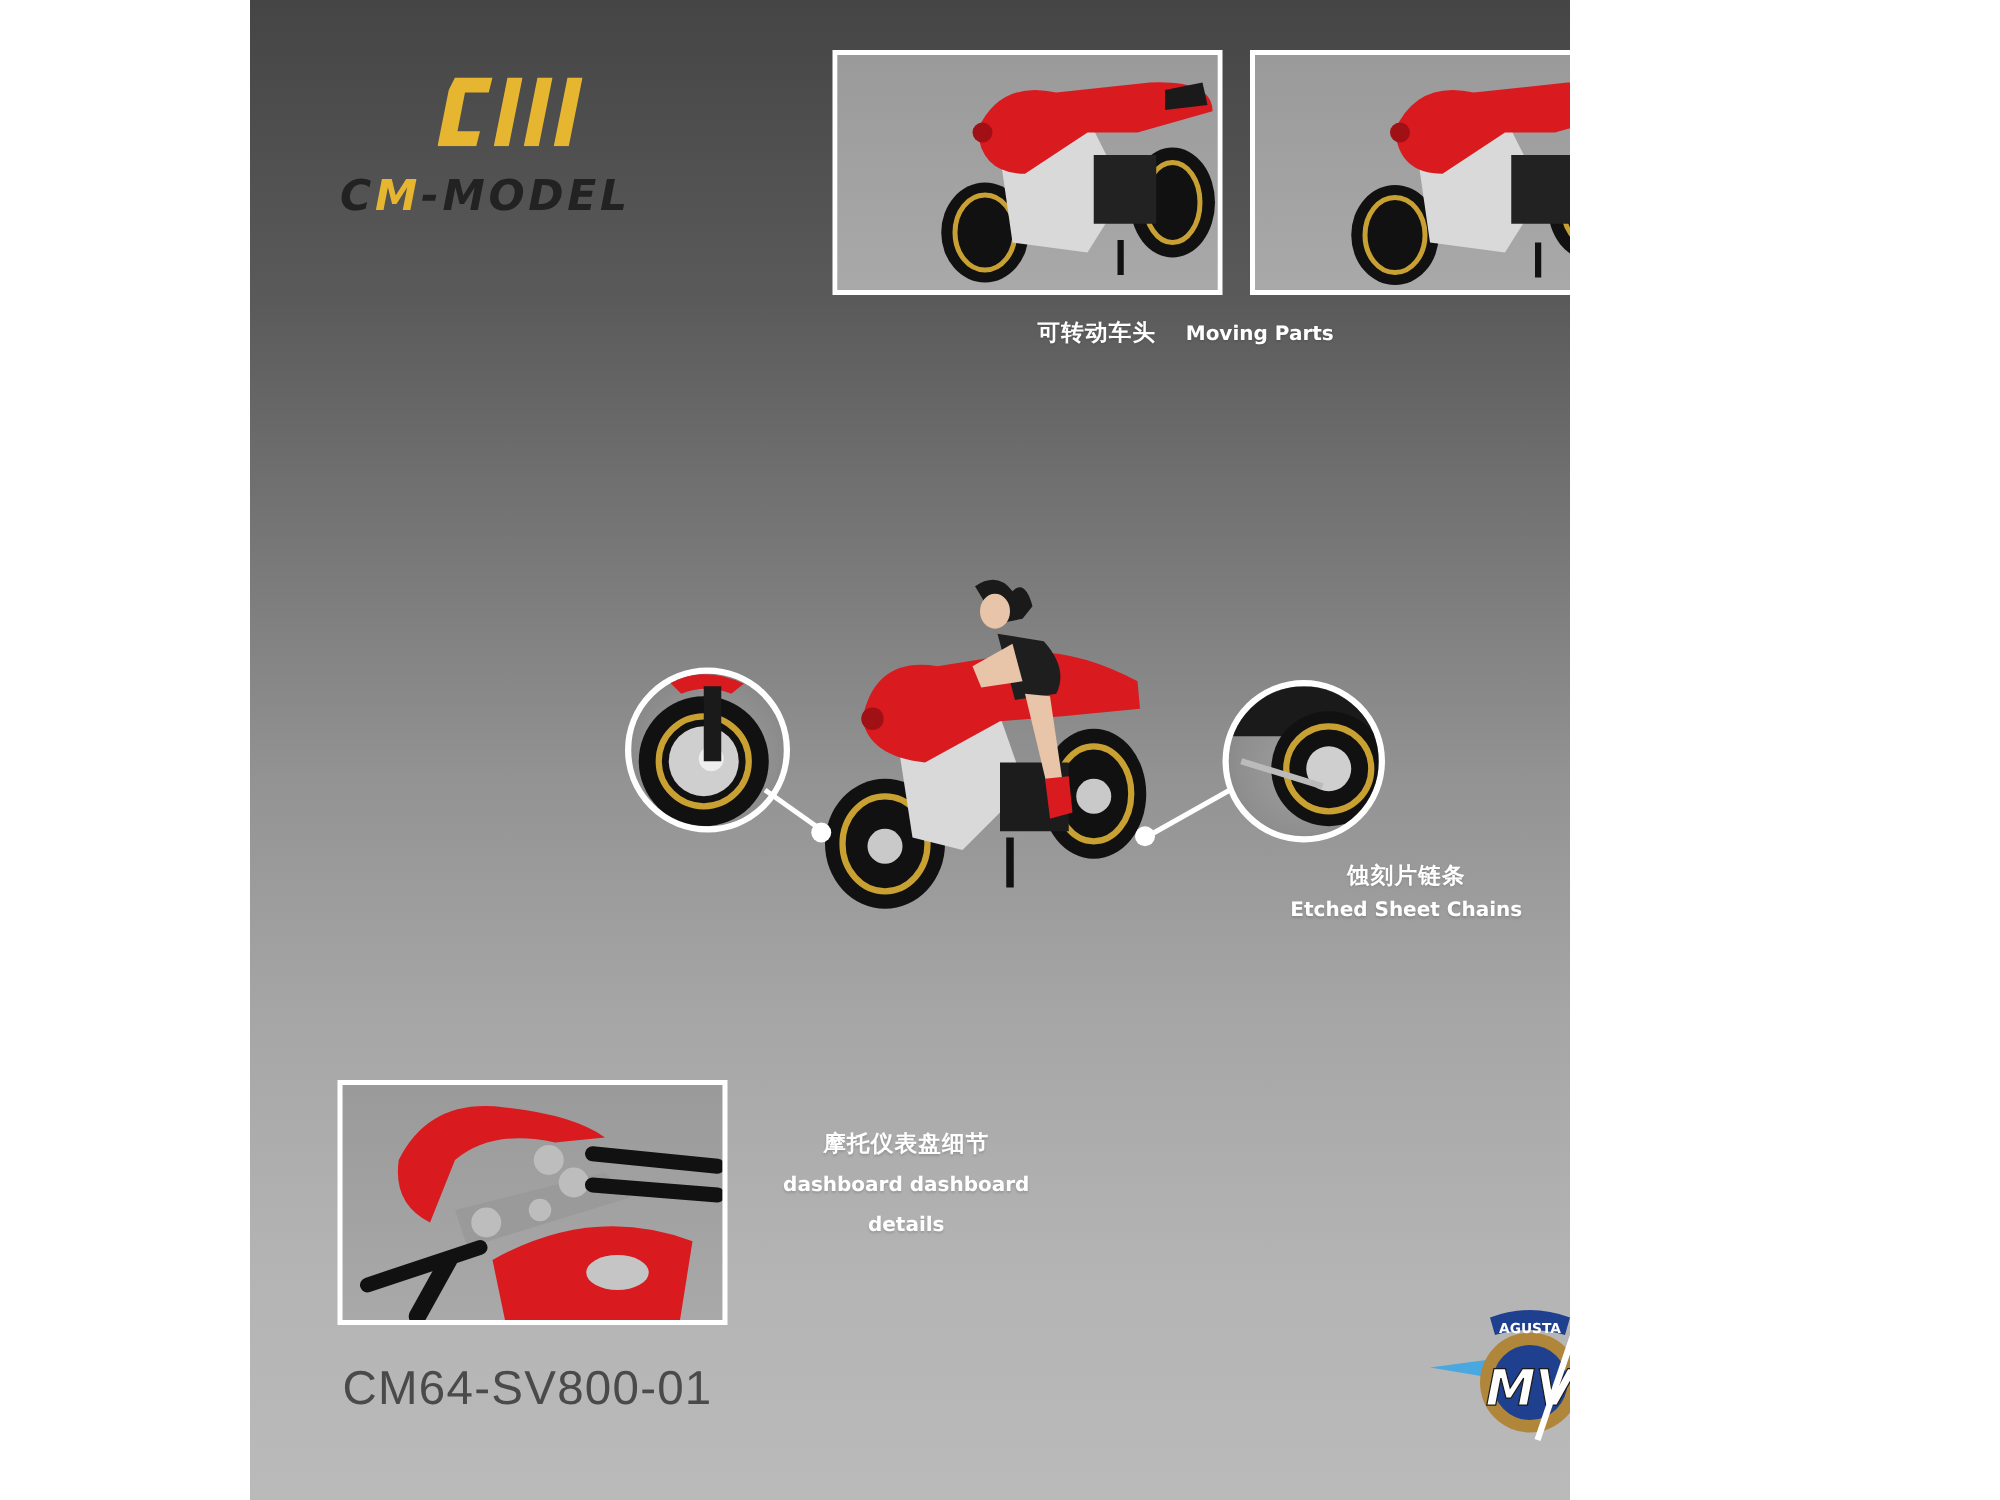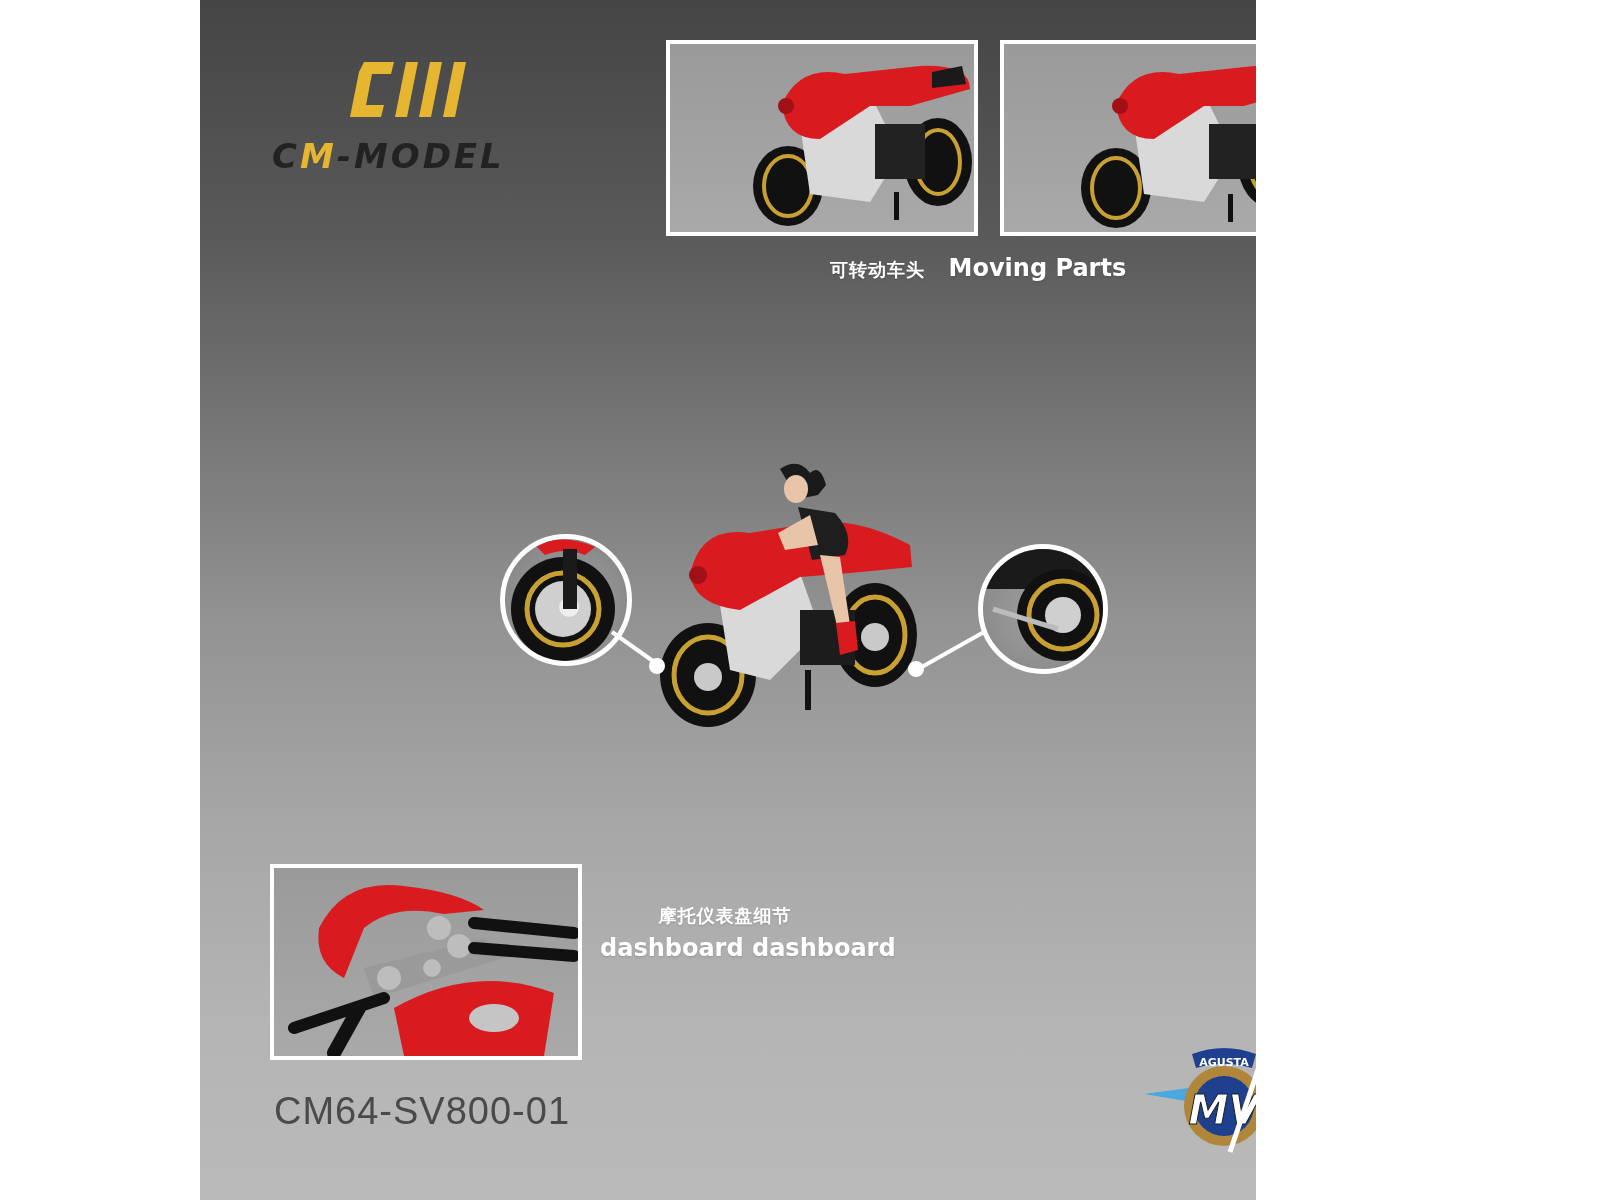--- a/index.html
+++ b/index.html
@@ -7,21 +7,21 @@
   .panel{position:absolute;left:200px;top:0;width:1056px;height:1200px;
     background:linear-gradient(180deg,#454545 0%,#5a5a5a 20%,#7a7a7a 38%,#939393 52%,#a6a6a6 68%,#b4b4b4 85%,#bababa 100%);overflow:hidden;}
   .abs{position:absolute;}
   
   .logo-mark{left:150px;top:62px;width:120px;height:55px;}
   .logo-text{left:72px;top:138px;width:280px;height:36px;}
   
   .frame{position:absolute;border:4px solid #ffffff;box-sizing:border-box;background:linear-gradient(180deg,#9a9a9a,#a9a9a9);overflow:hidden;}
   .caption{position:absolute;color:#ffffff;font-weight:bold;text-align:center;white-space:nowrap;text-shadow:0 1px 2px rgba(0,0,0,.15);}
   .cn{font-size:18px;letter-spacing:1px;}
-  .en{font-size:24px;}
+  .en{font-size:16px;}
   .circle{position:absolute;border:5px solid #ffffff;border-radius:50%;box-sizing:border-box;overflow:hidden;background:radial-gradient(circle at 50% 55%,#a0a0a0 0%,#8e8e8e 60%,#7d7d7d 100%);}
   .dot{position:absolute;width:16px;height:16px;border-radius:50%;background:#ffffff;}
   .sku{position:absolute;left:74px;top:1090px;font-family:Liberation Sans, sans-serif;font-size:38px;color:#4a4a4a;letter-spacing:1px;}
   svg{display:block;}
 </style>
 </head>
 <body>
 
 <div class="panel">
 
@@ -113,20 +113,24 @@
       <circle cx="80" cy="66" r="46" fill="#111"></circle>
       <circle cx="80" cy="66" r="34" fill="none" stroke="#c9a032" stroke-width="5"></circle>
       <circle cx="80" cy="66" r="18" fill="#cfcfcf"></circle>
       <line x1="10" y1="60" x2="75" y2="80" stroke="#bbbbbb" stroke-width="5"></line>
     </svg>
   </div>
   <svg class="abs" style="left:712px;top:628px;" width="80" height="46" viewBox="0 0 80 46">
     <line x1="8" y1="40" x2="72" y2="4" stroke="#ffffff" stroke-width="4"></line>
   </svg>
   <div class="dot" style="left:708px;top:661px;"></div>
+  <div class="caption" style="left:800px;top:688px;width:250px;">
+    <div class="cn">蚀刻片链条</div>
+    <div class="en" style="margin-top:6px;">Etched Sheet Chains</div>
+  </div>
 
   <div class="frame" style="left:70px;top:864px;width:312px;height:196px;">
     <svg width="304" height="188" viewBox="0 0 304 188">
       <path d="M45,60 Q70,10 130,18 Q185,24 210,42 L170,46 Q120,35 90,60 L70,110 Q40,95 45,60 Z" fill="#d91a1f"></path>
       <path d="M90,100 L210,70 L230,90 L100,130 Z" fill="#9a9a9a"></path>
       <circle cx="165" cy="60" r="12" fill="#bdbdbd"></circle>
       <circle cx="185" cy="78" r="12" fill="#bdbdbd"></circle>
       <circle cx="115" cy="110" r="12" fill="#bdbdbd"></circle>
       <circle cx="158" cy="100" r="9" fill="#bdbdbd"></circle>
       <path d="M200,55 L300,65" stroke="#111" stroke-width="12" stroke-linecap="round"></path>
@@ -134,20 +138,21 @@
       <path d="M110,130 L20,160" stroke="#111" stroke-width="12" stroke-linecap="round"></path>
       <path d="M85,140 L60,185" stroke="#111" stroke-width="14" stroke-linecap="round"></path>
       <path d="M120,140 Q200,95 280,125 L270,188 L130,188 Z" fill="#d91a1f"></path>
       <ellipse cx="220" cy="150" rx="25" ry="14" fill="#c5c5c5"></ellipse>
     </svg>
   </div>
 
   <div class="caption" style="left:400px;top:900px;width:250px;line-height:32px;">
     <div class="cn">摩托仪表盘细节</div>
     <div class="en">dashboard dashboard</div>
+    <div class="en">details</div>
   </div>
 
   <div class="sku">CM64-SV800-01</div>
 
   <svg class="abs" style="left:944px;top:1046px;" width="160" height="110" viewBox="0 0 160 110">
     <polygon points="0,48 60,40 80,50 60,58" fill="#4aa8e0"></polygon>
     <polygon points="160,48 100,40 80,50 100,58" fill="#4aa8e0"></polygon>
     <circle cx="80" cy="60" r="40" fill="#b0863a"></circle>
     <circle cx="80" cy="60" r="30" fill="#1f3f8f"></circle>
     <path d="M48,8 Q80,-4 112,8 L108,22 Q80,14 52,22 Z" fill="#1f3f8f"></path>

